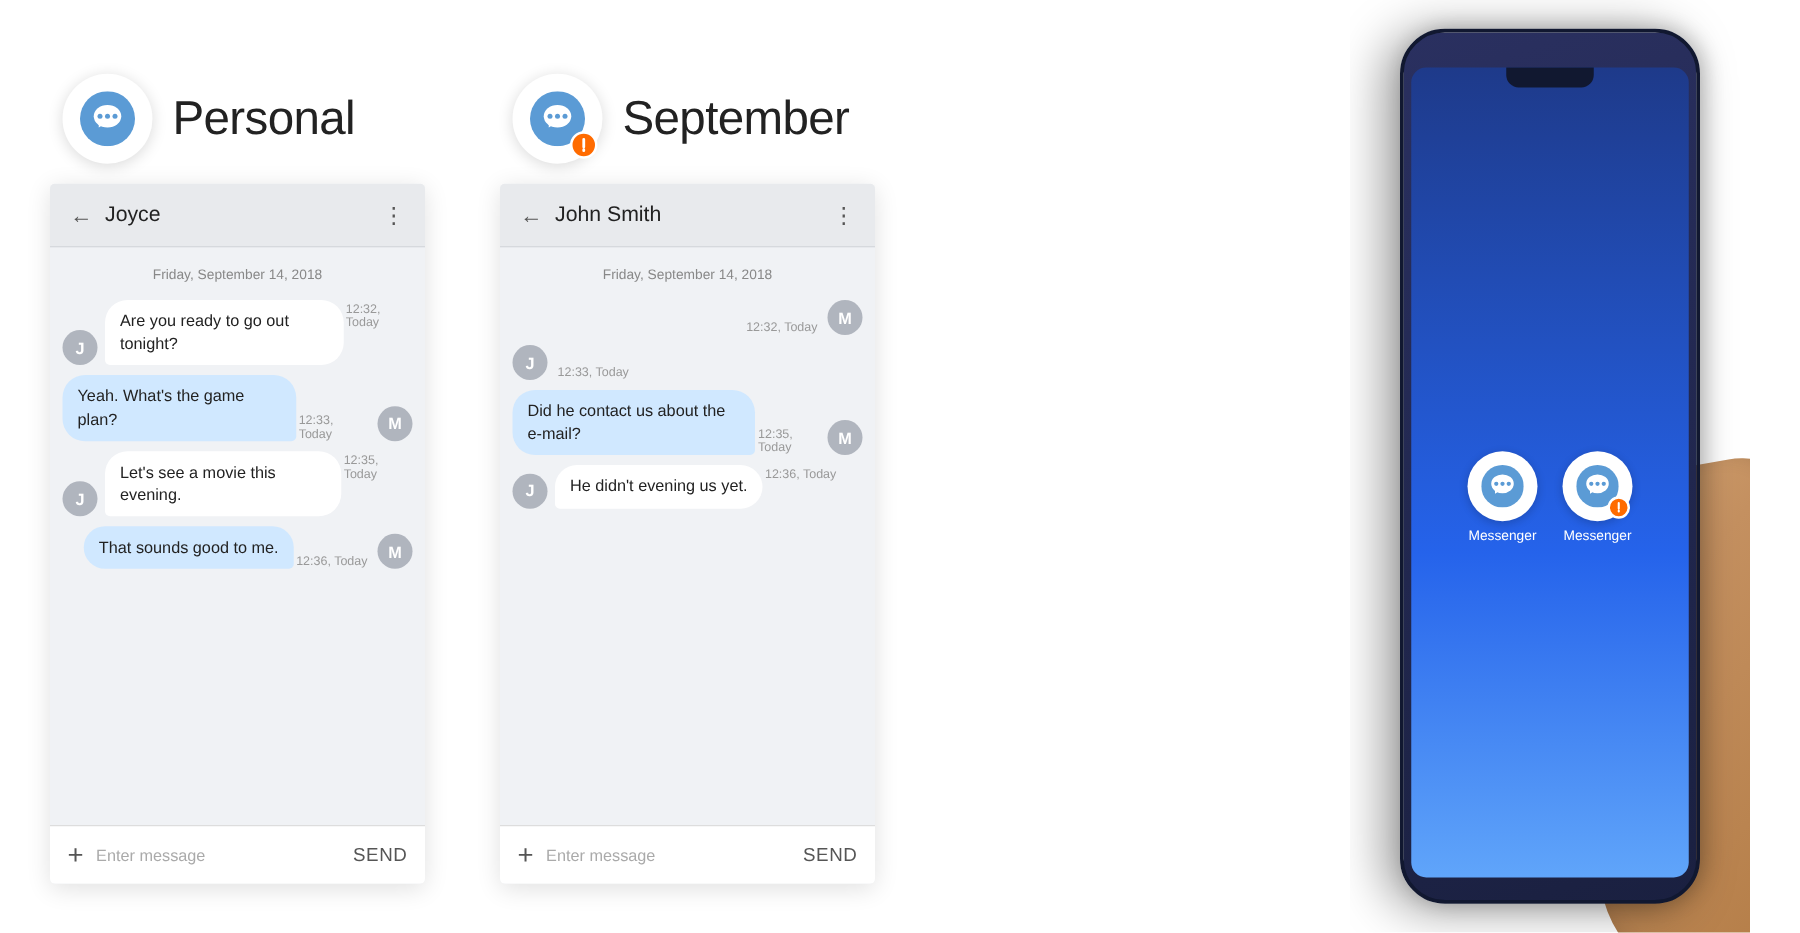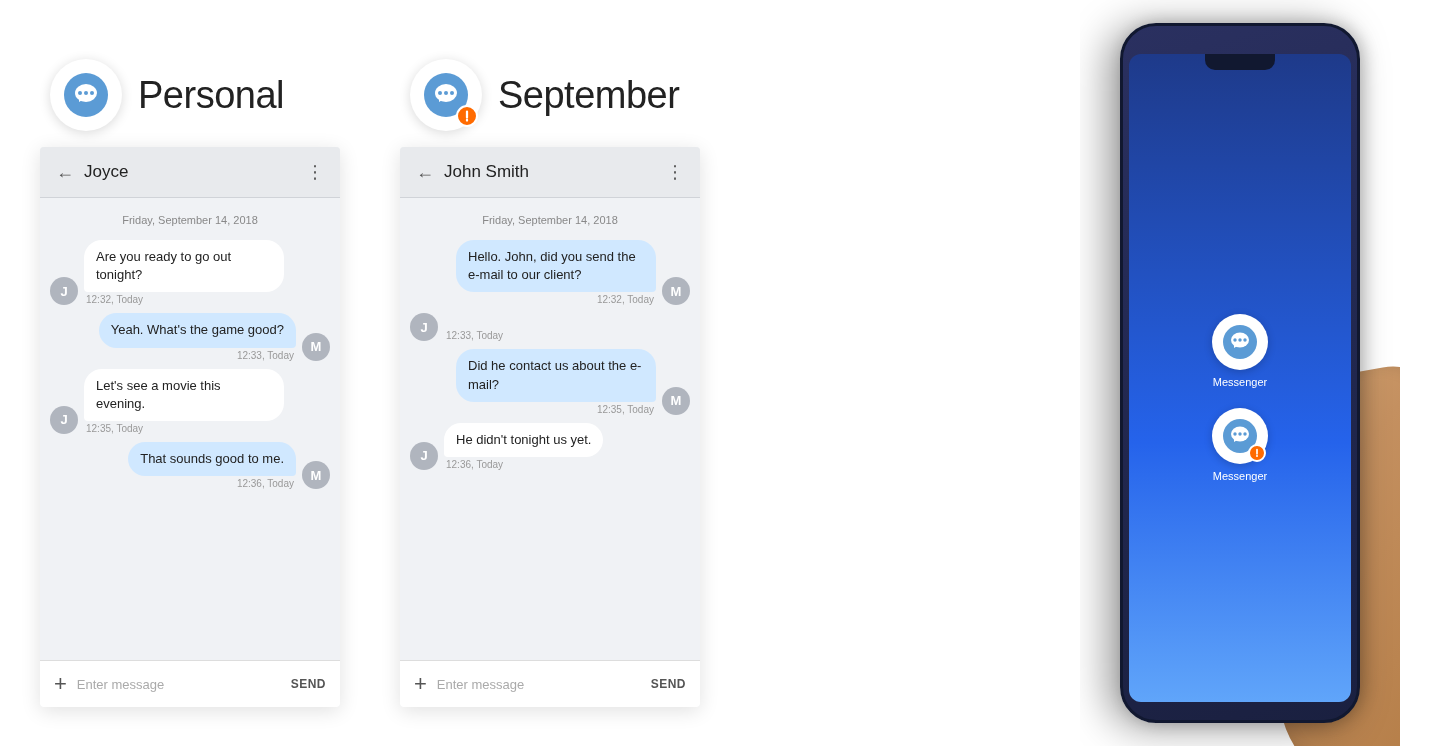--- a/index.html
+++ b/index.html
@@ -177,21 +177,21 @@
       align-items: center;
       justify-content: center;
       font-size: 13px;
       color: white;
       font-weight: 600;
       flex-shrink: 0;
     }
 
     .msg-bubble-wrapper {
       display: flex;
-      flex-direction: column;
+      flex-direction: row;
     }
 
     .msg-row.sent .msg-bubble-wrapper {
       align-items: flex-end;
     }
 
     .msg-bubble {
       padding: 8px 12px;
       border-radius: 18px;
       font-size: 13px;
@@ -240,22 +240,22 @@
       cursor: pointer;
     }
 
     .footer-input {
       flex: 1;
       font-size: 13px;
       color: #aaa;
     }
 
     .send-btn {
-      font-size: 12px;
-      font-weight: 700;
+      font-size: 15px;
+      font-weight: 400;
       color: #555;
       letter-spacing: 0.5px;
       cursor: pointer;
     }
 
     
     .phone-section {
       margin-left: auto;
       display: flex;
       align-items: center;
@@ -339,21 +339,21 @@
           <div class="msg-row received">
             <div class="avatar-circle">J</div>
             <div class="msg-bubble-wrapper">
               <div class="msg-bubble received">Are you ready to go out tonight?</div>
               <span class="msg-time">12:32, Today</span>
             </div>
           </div>
 
           <div class="msg-row sent">
             <div class="msg-bubble-wrapper">
-              <div class="msg-bubble sent">Yeah. What's the game good?</div>
+              <div class="msg-bubble sent">Yeah. What's the game plan?</div>
               <span class="msg-time">12:33, Today</span>
             </div>
             <div class="avatar-circle">M</div>
           </div>
 
           <div class="msg-row received">
             <div class="avatar-circle">J</div>
             <div class="msg-bubble-wrapper">
               <div class="msg-bubble received">Let's see a movie this evening.</div>
               <span class="msg-time">12:35, Today</span>
@@ -400,21 +400,20 @@
         <div class="chat-header">
           <span class="back-arrow">←</span>
           <span class="contact-name">John Smith</span>
           <span class="more-icon">⋮</span>
         </div>
         <div class="chat-body">
           <div class="date-divider">Friday, September 14, 2018</div>
 
           <div class="msg-row sent">
             <div class="msg-bubble-wrapper">
-              <div class="msg-bubble sent">Hello. John, did you send the e-mail to our client?</div>
               <span class="msg-time">12:32, Today</span>
             </div>
             <div class="avatar-circle">M</div>
           </div>
 
           <div class="msg-row received">
             <div class="avatar-circle">J</div>
             <div class="msg-bubble-wrapper">
               <span class="msg-time">12:33, Today</span>
             </div>
@@ -424,21 +423,21 @@
             <div class="msg-bubble-wrapper">
               <div class="msg-bubble sent">Did he contact us about the e-mail?</div>
               <span class="msg-time">12:35, Today</span>
             </div>
             <div class="avatar-circle">M</div>
           </div>
 
           <div class="msg-row received">
             <div class="avatar-circle">J</div>
             <div class="msg-bubble-wrapper">
-              <div class="msg-bubble received">He didn't tonight us yet.</div>
+              <div class="msg-bubble received">He didn't evening us yet.</div>
               <span class="msg-time">12:36, Today</span>
             </div>
           </div>
         </div>
         <div class="chat-footer">
           <span class="plus-icon">+</span>
           <span class="footer-input">Enter message</span>
           <span class="send-btn">SEND</span>
         </div>
       </div>
@@ -458,21 +457,21 @@
         box-shadow: -12px 4px 40px rgba(0,0,0,0.4), 4px 0 16px rgba(0,0,0,0.2);
         overflow: hidden;
       ">
 
         <div style="
           position: absolute;
           top: 28px; left: 6px; right: 6px; bottom: 18px;
           background: linear-gradient(180deg, #1e3a8a 0%, #2563eb 60%, #60a5fa 100%);
           border-radius: 12px;
           display: flex;
-          flex-direction: column;
+          flex-direction: row;
           align-items: center;
           justify-content: center;
           gap: 20px;
           padding-top: 40px;
         ">
 
           <div style="position:absolute; top:0; left:50%; transform:translateX(-50%); width:70px; height:16px; background:#111830; border-radius:0 0 10px 10px;"></div>
 
           <div class="phone-app">
             <div class="phone-app-icon">

